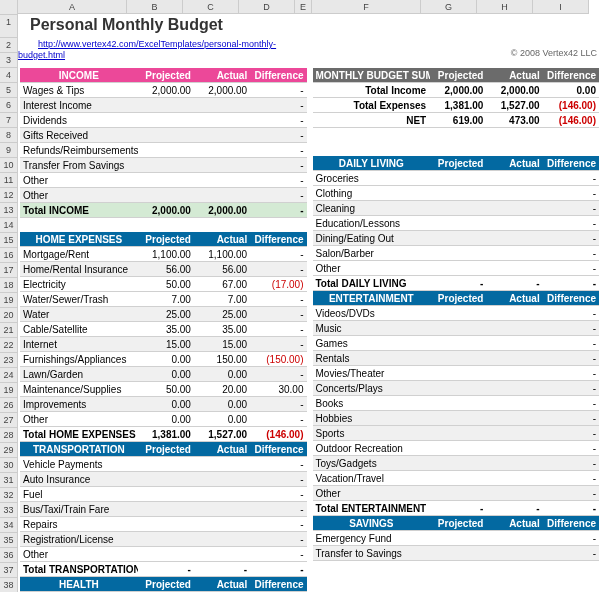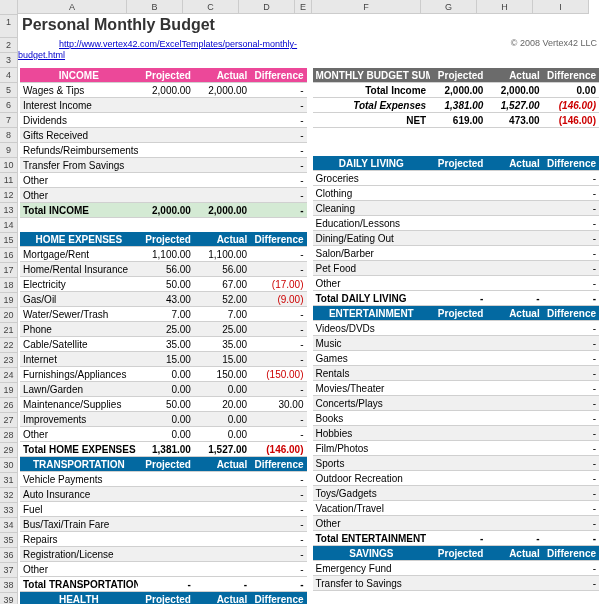--- a/index.html
+++ b/index.html
@@ -2,42 +2,42 @@
 <html><head>
 <meta charset="utf-8">
 <style>
   body { margin:0; font-family:Arial,sans-serif; font-size:10px; background:#fff; color:#000; }
   .sheet { position:relative; width:601px; }
   .rowhdr-col { position:absolute; left:0; top:0; width:18px; }
   .rowhdr { height:14px; line-height:14px; text-align:center; background:#e8e8e8; border-bottom:1px solid #ccc; border-right:1px solid #ccc; font-size:9px; color:#444; }
   .colhdr-row { display:flex; margin-left:18px; height:14px; }
   .colhdr { background:#e8e8e8; border-right:1px solid #ccc; border-bottom:1px solid #ccc; text-align:center; font-size:9px; color:#444; line-height:14px; }
   .content { margin-left:18px; }
-  .title { font:bold 16px Arial; color:#333; padding:2px 4px; height:20px; }
-  .link { color:#0000cc; text-decoration:underline; font-size:9px; padding:1px 10px;margin-left:31px; }
+  .title { font:bold 16px Arial; color:#333; padding:2px 12px; height:20px; }
+  .link { color:#0000cc; text-decoration:underline; font-size:9px; padding:1px 20px; }
   .copyright { font-size:9px; color:#666; text-align:right; }
   .row2 { display:flex; }
   .row2 .left { width:290px; }
-  .row2 .right { flex:1; padding-right:4px; }
+  .row2 .right { flex:1; padding-right:4px;margin-top:10px; }
   .cols { display:flex; gap:6px; padding:0 2px; }
   .col { flex:1; min-width:0; }
   table { border-collapse:collapse; width:100%; table-layout:fixed; }
   td,th { padding:0 3px; height:14px; font-size:10px; border-bottom:1px solid #d0d0d0; white-space:nowrap; overflow:hidden; }
   .hdr-green { background:#ec4899; color:#fff; font-weight:bold; }
   .hdr-blue { background:#0369a1; color:#fff; font-weight:bold; }
   .hdr-gray { background:#6b6b6b; color:#fff; font-weight:bold; font-size:9px; }
   .num { text-align:right; }
   .c1 { width:42%; }
   .cn { width:19%; }
   .alt { background:#f0f0f0; }
   .total-green { background:#d4ead4; font-weight:bold; }
   .total-row { font-weight:bold; border-top:1px solid #888; }
   .neg { color:#cc0000; }
   .sum-lbl { text-align:right; font-weight:bold; padding-right:4px; }
-  .bbot { border-bottom:1px solid #000;font-style:italic; }
+  .bbot { border-bottom:1px solid #000; }
   .btop { border-top:1px solid #6d28d9; }
 </style>
 </head>
 <body>
 
 <div class="sheet">
   <div class="colhdr-row" id="colhdrs">
       <div class="colhdr" style="width: 108px;">A</div>
       <div class="colhdr" style="width: 55px;">B</div>
       <div class="colhdr" style="width: 55px;">C</div>
@@ -183,34 +183,28 @@
                 <td class="cn num">56.00</td>
                 <td class="cn num">56.00</td>
                 <td class="cn num">-</td>
               </tr>
               <tr class="">
                 <td class="c1">Electricity</td>
                 <td class="cn num">50.00</td>
                 <td class="cn num">67.00</td>
                 <td class="cn num neg">(17.00)</td>
               </tr>
-              <tr class="alt">
-                <td class="c1">Gas/Oil</td>
-                <td class="cn num">43.00</td>
-                <td class="cn num">52.00</td>
-                <td class="cn num neg">(9.00)</td>
-              </tr>
               <tr class="">
                 <td class="c1">Water/Sewer/Trash</td>
                 <td class="cn num">7.00</td>
                 <td class="cn num">7.00</td>
                 <td class="cn num">-</td>
               </tr>
               <tr class="alt">
-                <td class="c1">Phone</td>
+                <td class="c1">Water</td>
                 <td class="cn num">25.00</td>
                 <td class="cn num">25.00</td>
                 <td class="cn num">-</td>
               </tr>
               <tr class="">
                 <td class="c1">Cable/Satellite</td>
                 <td class="cn num">35.00</td>
                 <td class="cn num">35.00</td>
                 <td class="cn num">-</td>
               </tr>
@@ -394,26 +388,20 @@
                 <td class="cn num"></td>
                 <td class="cn num"></td>
                 <td class="cn num">-</td>
               </tr>
               <tr class="">
                 <td class="c1">Salon/Barber</td>
                 <td class="cn num"></td>
                 <td class="cn num"></td>
                 <td class="cn num">-</td>
               </tr>
-              <tr class="alt">
-                <td class="c1">Pet Food</td>
-                <td class="cn num"></td>
-                <td class="cn num"></td>
-                <td class="cn num">-</td>
-              </tr>
               <tr class="">
                 <td class="c1">Other</td>
                 <td class="cn num"></td>
                 <td class="cn num"></td>
                 <td class="cn num">-</td>
               </tr>
               <tr class="total-row">
                 <td class="c1">Total DAILY LIVING</td>
                 <td class="cn num">-</td>
                 <td class="cn num">-</td>
@@ -466,26 +454,20 @@
                 <td class="cn num">-</td>
               </tr>
               <tr class="">
                 <td class="c1">Books</td>
                 <td class="cn num"></td>
                 <td class="cn num"></td>
                 <td class="cn num">-</td>
               </tr>
               <tr class="alt">
                 <td class="c1">Hobbies</td>
-                <td class="cn num"></td>
-                <td class="cn num"></td>
-                <td class="cn num">-</td>
-              </tr>
-              <tr class="">
-                <td class="c1">Film/Photos</td>
                 <td class="cn num"></td>
                 <td class="cn num"></td>
                 <td class="cn num">-</td>
               </tr>
               <tr class="alt">
                 <td class="c1">Sports</td>
                 <td class="cn num"></td>
                 <td class="cn num"></td>
                 <td class="cn num">-</td>
               </tr>

